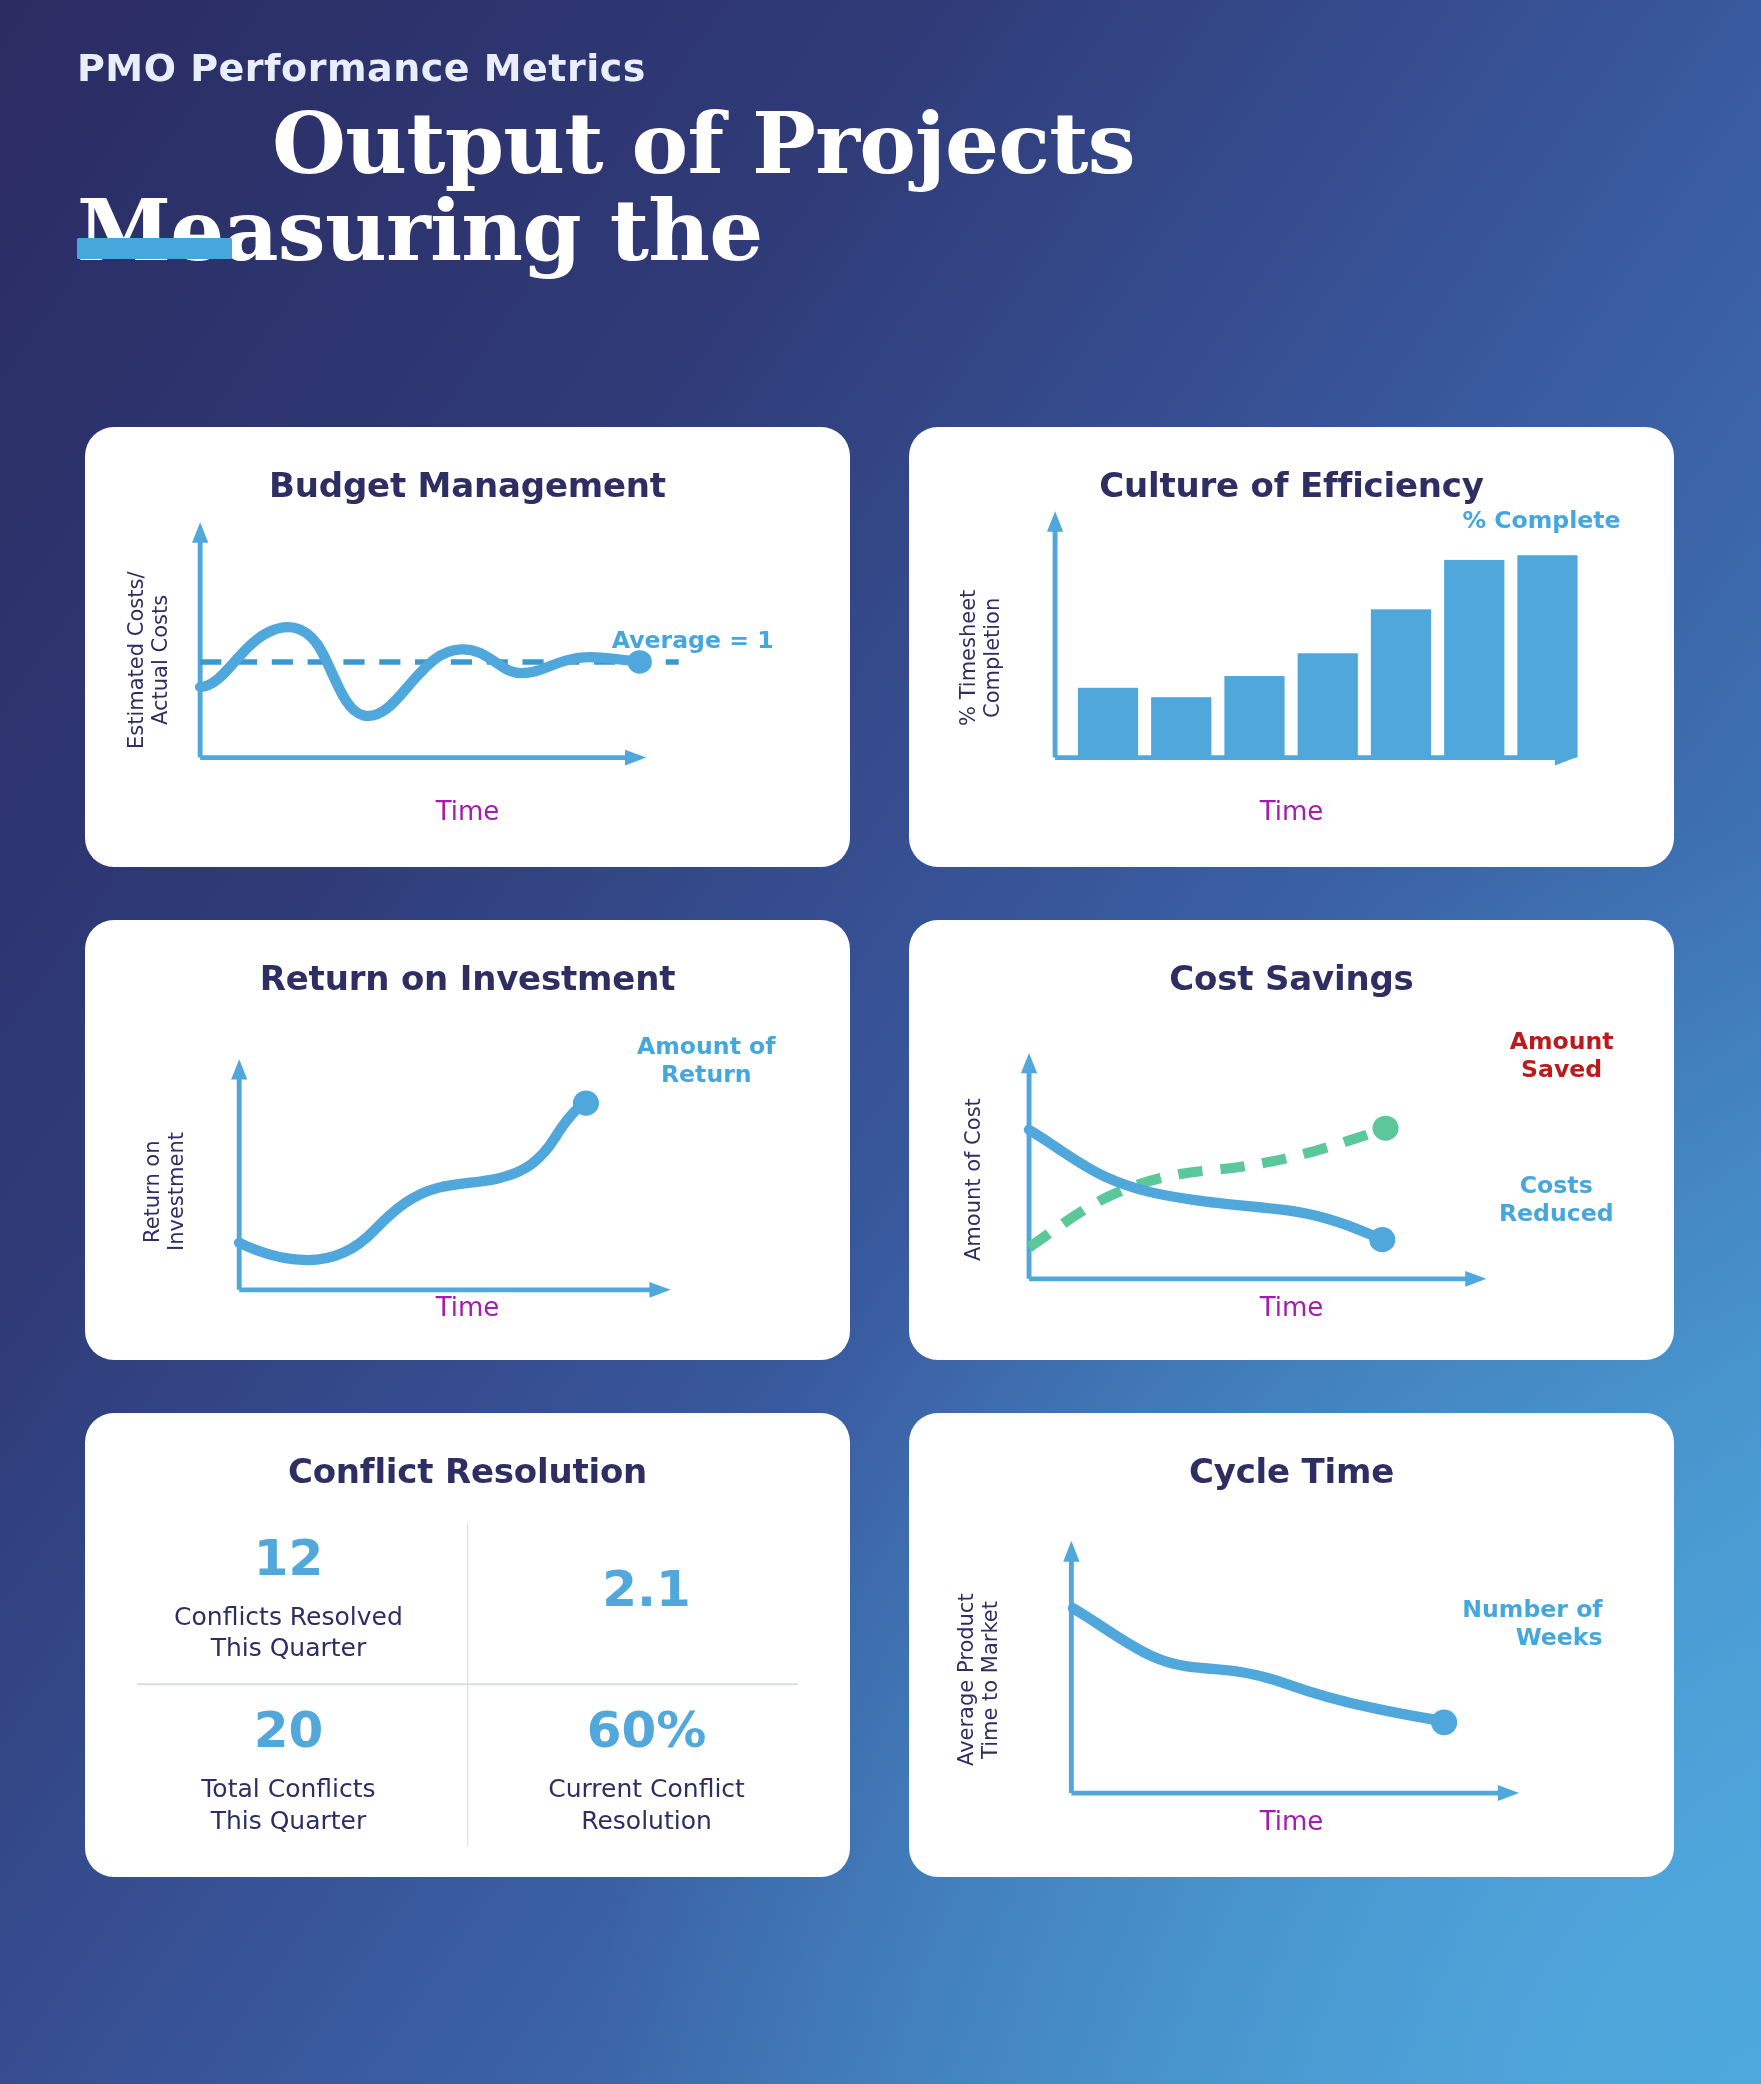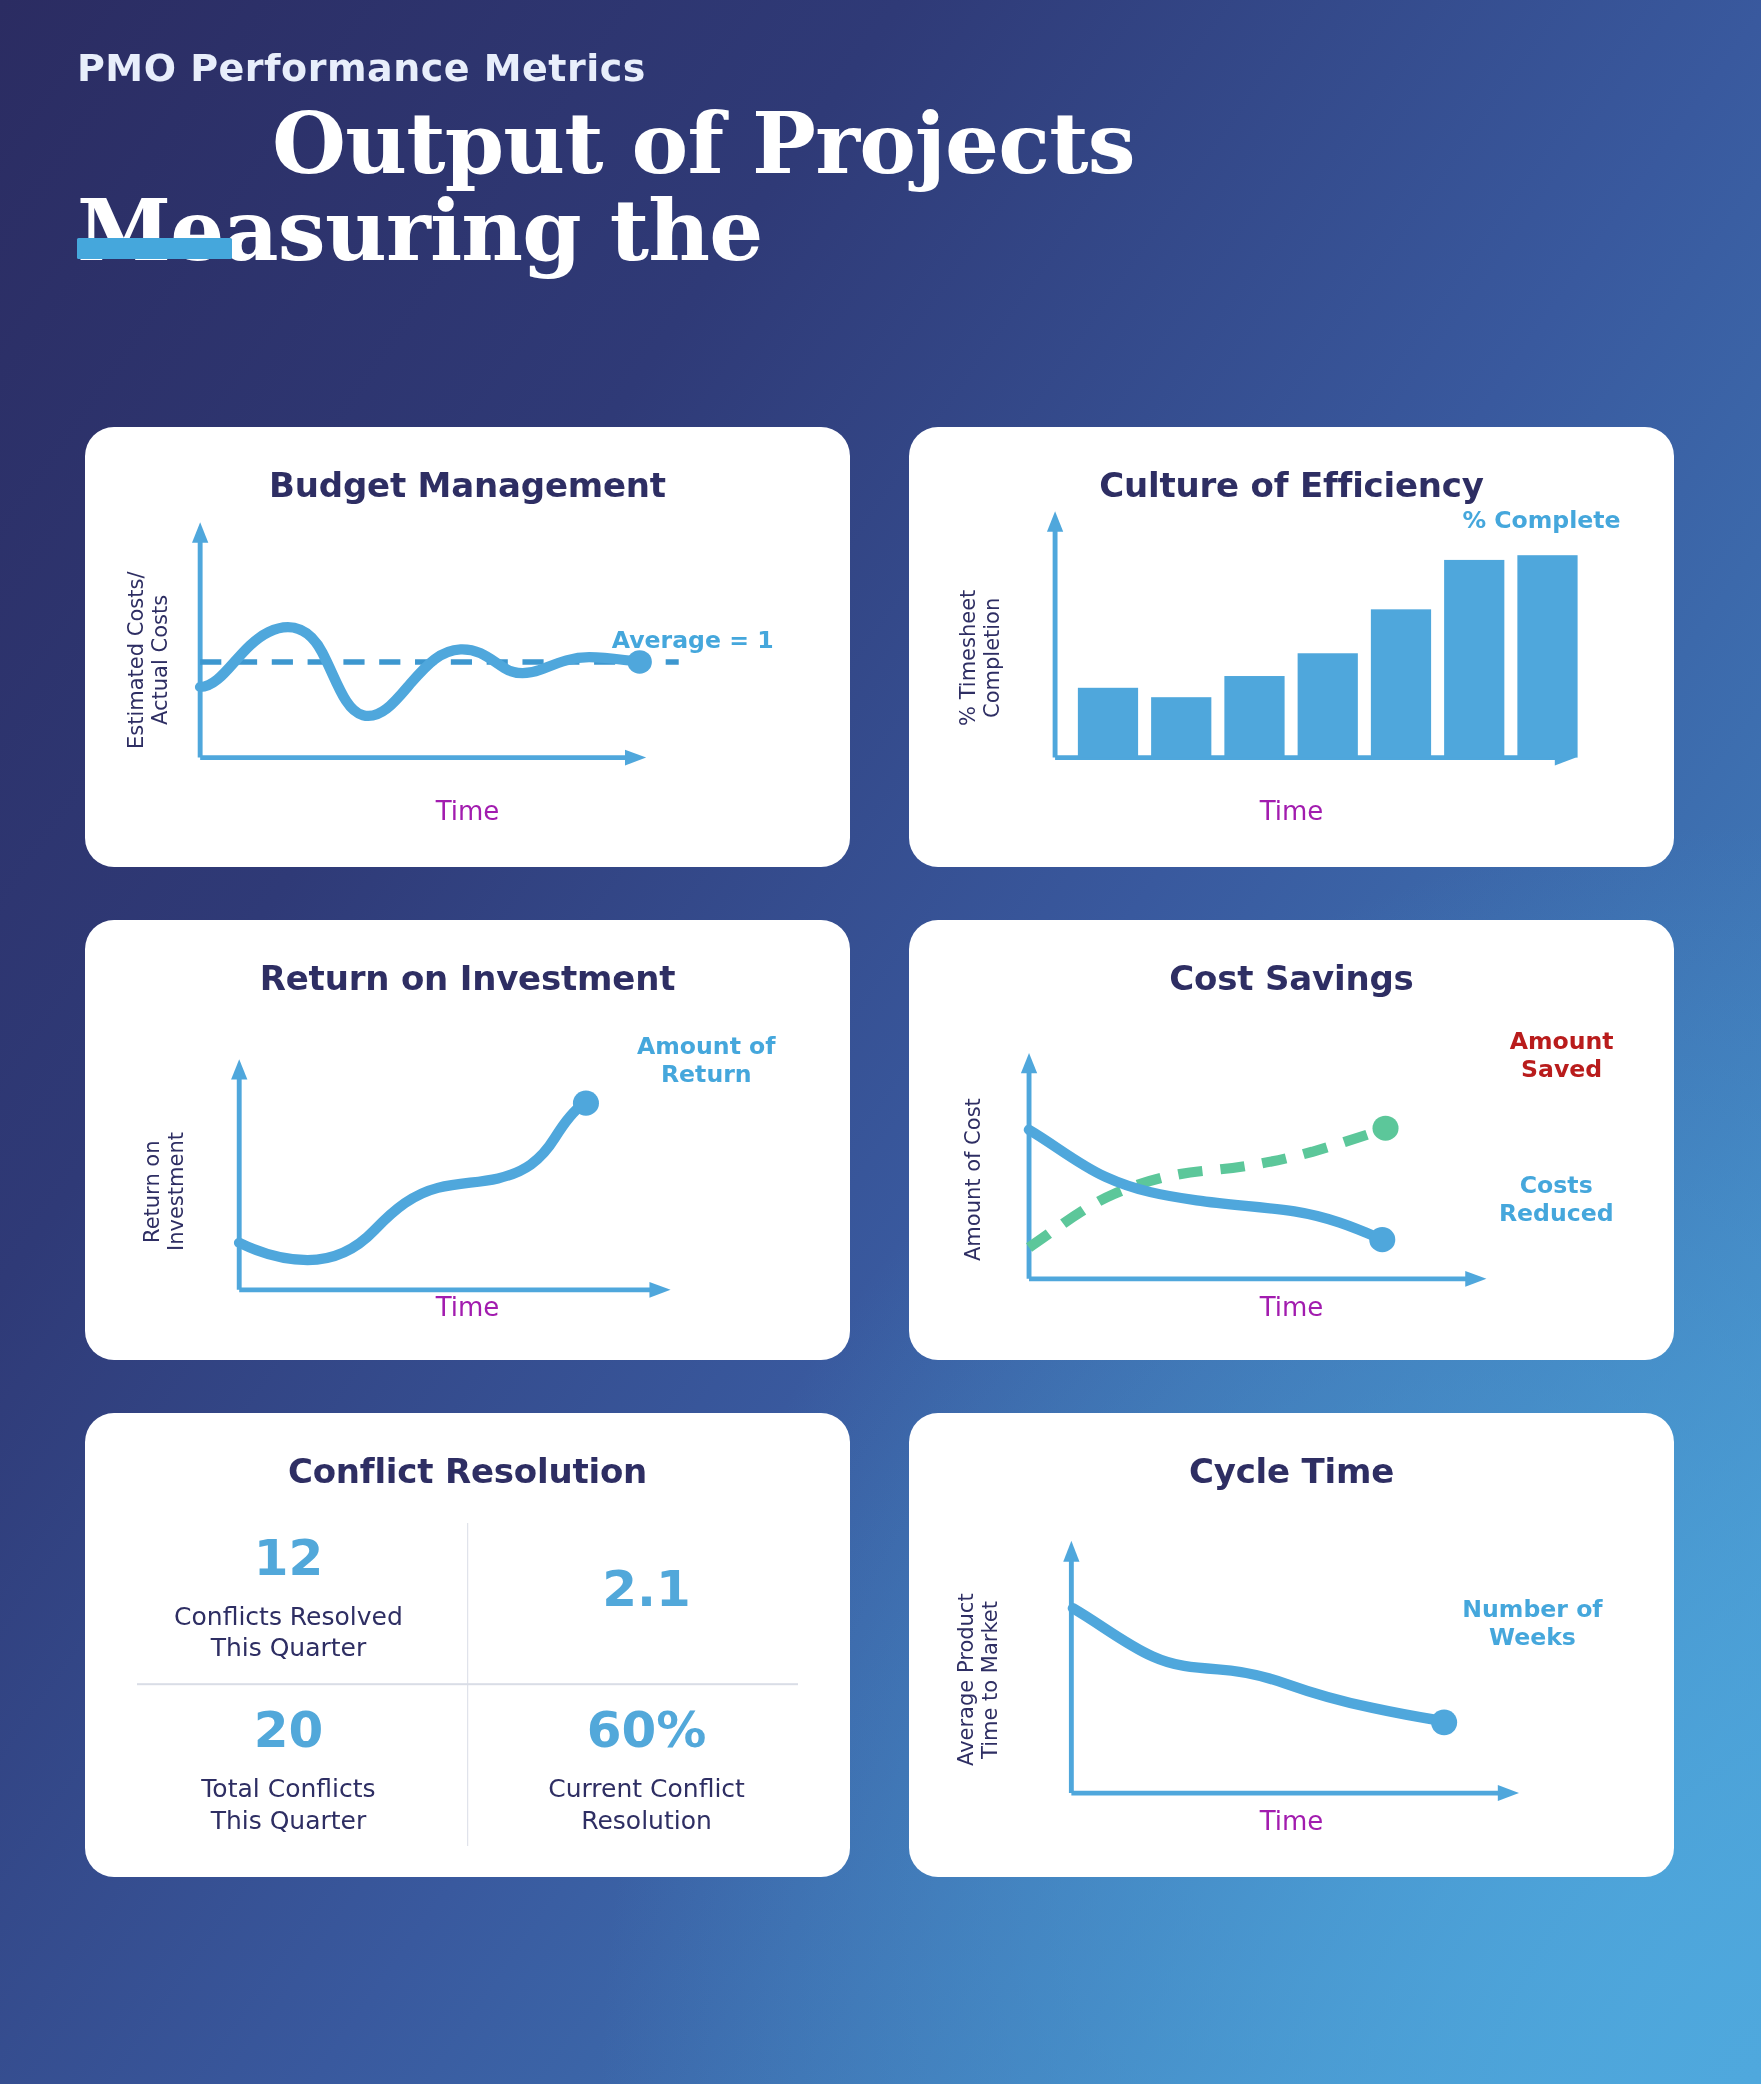--- a/index.html
+++ b/index.html
@@ -258,21 +258,21 @@
           <svg viewBox="0 0 880 440" preserveAspectRatio="none">
             <line x1="170" y1="80" x2="170" y2="376" stroke="#4fa7dc" stroke-width="6"></line>
             <polygon points="170,62 160,88 180,88" fill="#4fa7dc"></polygon>
             <line x1="170" y1="376" x2="700" y2="376" stroke="#4fa7dc" stroke-width="6"></line>
             <polygon points="720,376 694,366 694,386" fill="#4fa7dc"></polygon>
             <path d="M172,146 C206,166 238,192 270,206 C296,218 320,220 350,222
                      C382,224 406,230 434,240 C470,253 502,262 540,270
                      C572,277 600,282 624,286" fill="none" stroke="#4fa7dc" stroke-width="13" stroke-linecap="round" stroke-linejoin="round"></path>
             <circle cx="628" cy="288" r="16" fill="#4fa7dc"></circle>
           </svg>
-          <div class="series-lab lab-blue" style="right:47px;top:104px;">Number of
+          <div class="series-lab lab-blue" style="right:47px;top:104px;text-align:right;">Number of
 Weeks</div>
           <div class="xlab" style="bottom:8.1px;">Time</div>
         </div>
       </div>
 
     </div>
 
   </div>
 </div>
 

